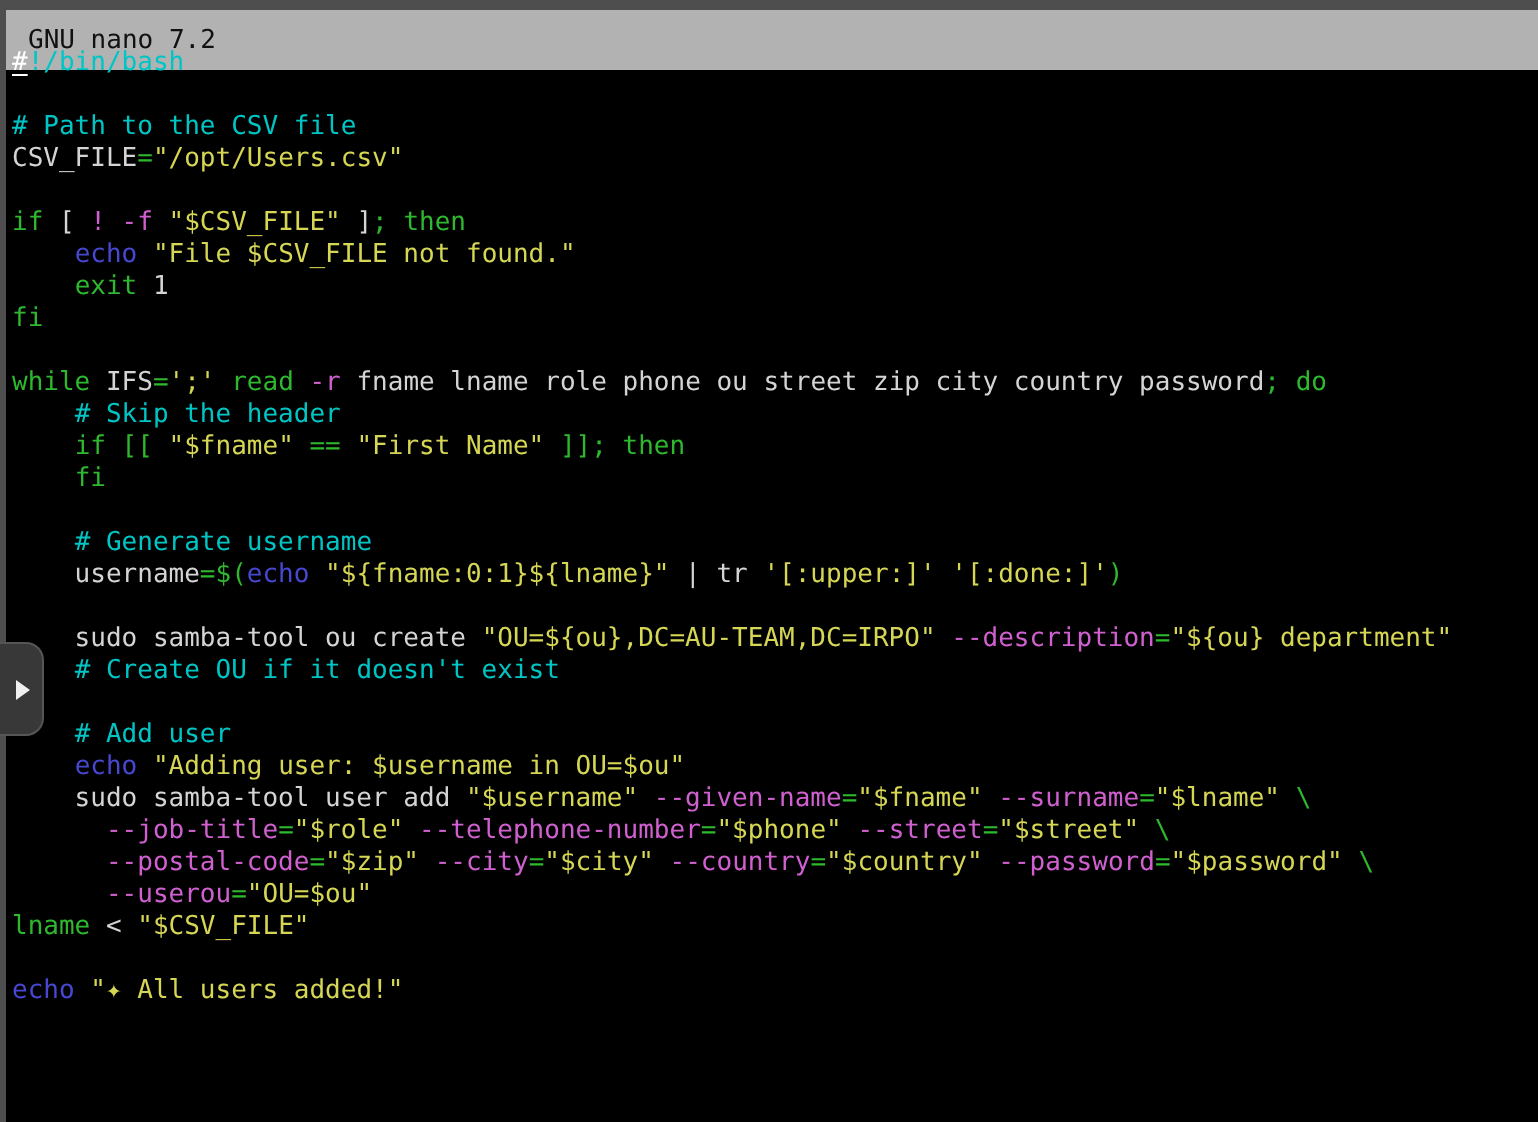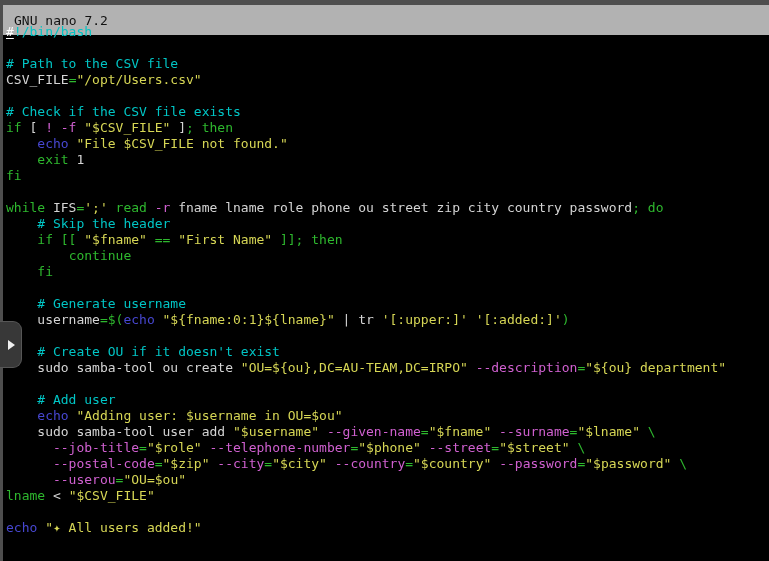--- a/index.html
+++ b/index.html
@@ -83,37 +83,35 @@
   <div class="titlebar">
     <span>GNU nano 7.2</span>
   </div>
 
   <div class="code">
       <div class="line"><span class="cursor">#</span><span class="comment">!/bin/bash</span></div>
       <div class="line"></div>
       <div class="line"><span class="comment"># Path to the CSV file</span></div>
       <div class="line"><span class="plain">CSV_FILE</span><span class="kw">=</span><span class="str">"/opt/Users.csv"</span></div>
       <div class="line"></div>
-      <div class="line"><span class="comment"># Check if the CSV file exists</span></div>
       <div class="line"><span class="kw">if</span><span class="plain"> [ </span><span class="opt">!</span><span class="plain"> </span><span class="opt">-f</span><span class="plain"> </span><span class="str">"$CSV_FILE"</span><span class="plain"> ]</span><span class="kw">;</span><span class="plain"> </span><span class="kw">then</span></div>
       <div class="line"><span class="plain">    </span><span class="cmd">echo</span><span class="plain"> </span><span class="str">"File $CSV_FILE not found."</span></div>
       <div class="line"><span class="plain">    </span><span class="kw">exit</span><span class="plain"> 1</span></div>
       <div class="line"><span class="kw">fi</span></div>
       <div class="line"></div>
       <div class="line"><span class="kw">while</span><span class="plain"> IFS</span><span class="kw">=</span><span class="str">';'</span><span class="plain"> </span><span class="kw">read</span><span class="plain"> </span><span class="opt">-r</span><span class="plain"> fname lname role phone ou street zip city country password</span><span class="kw">;</span><span class="plain"> </span><span class="kw">do</span></div>
       <div class="line"><span class="plain">    </span><span class="comment"># Skip the header</span></div>
       <div class="line"><span class="plain">    </span><span class="kw">if</span><span class="plain"> </span><span class="kw">[[</span><span class="plain"> </span><span class="str">"$fname"</span><span class="plain"> </span><span class="kw">==</span><span class="plain"> </span><span class="str">"First Name"</span><span class="plain"> </span><span class="kw">]];</span><span class="plain"> </span><span class="kw">then</span></div>
-      <div class="line"><span class="plain">        </span><span class="kw">continue</span></div>
       <div class="line"><span class="plain">    </span><span class="kw">fi</span></div>
       <div class="line"></div>
       <div class="line"><span class="plain">    </span><span class="comment"># Generate username</span></div>
-      <div class="line"><span class="plain">    username</span><span class="kw">=$(</span><span class="cmd">echo</span><span class="plain"> </span><span class="str">"${fname:0:1}${lname}"</span><span class="plain"> | tr </span><span class="str">'[:upper:]'</span><span class="plain"> </span><span class="str">'[:added:]'</span><span class="kw">)</span></div>
+      <div class="line"><span class="plain">    username</span><span class="kw">=$(</span><span class="cmd">echo</span><span class="plain"> </span><span class="str">"${fname:0:1}${lname}"</span><span class="plain"> | tr </span><span class="str">'[:upper:]'</span><span class="plain"> </span><span class="str">'[:done:]'</span><span class="kw">)</span></div>
       <div class="line"></div>
+      <div class="line"><span class="plain">    sudo samba-tool ou create </span><span class="str">"OU=${ou},DC=AU-TEAM,DC=IRPO"</span><span class="plain"> </span><span class="opt">--description</span><span class="kw">=</span><span class="str">"${ou} department"</span></div>
       <div class="line"><span class="plain">    </span><span class="comment"># Create OU if it doesn't exist</span></div>
-      <div class="line"><span class="plain">    sudo samba-tool ou create </span><span class="str">"OU=${ou},DC=AU-TEAM,DC=IRPO"</span><span class="plain"> </span><span class="opt">--description</span><span class="kw">=</span><span class="str">"${ou} department"</span></div>
       <div class="line"></div>
       <div class="line"><span class="plain">    </span><span class="comment"># Add user</span></div>
       <div class="line"><span class="plain">    </span><span class="cmd">echo</span><span class="plain"> </span><span class="str">"Adding user: $username in OU=$ou"</span></div>
       <div class="line"><span class="plain">    sudo samba-tool user add </span><span class="str">"$username"</span><span class="plain"> </span><span class="opt">--given-name</span><span class="kw">=</span><span class="str">"$fname"</span><span class="plain"> </span><span class="opt">--surname</span><span class="kw">=</span><span class="str">"$lname"</span><span class="plain"> </span><span class="kw">\</span></div>
       <div class="line"><span class="plain">      </span><span class="opt">--job-title</span><span class="kw">=</span><span class="str">"$role"</span><span class="plain"> </span><span class="opt">--telephone-number</span><span class="kw">=</span><span class="str">"$phone"</span><span class="plain"> </span><span class="opt">--street</span><span class="kw">=</span><span class="str">"$street"</span><span class="plain"> </span><span class="kw">\</span></div>
       <div class="line"><span class="plain">      </span><span class="opt">--postal-code</span><span class="kw">=</span><span class="str">"$zip"</span><span class="plain"> </span><span class="opt">--city</span><span class="kw">=</span><span class="str">"$city"</span><span class="plain"> </span><span class="opt">--country</span><span class="kw">=</span><span class="str">"$country"</span><span class="plain"> </span><span class="opt">--password</span><span class="kw">=</span><span class="str">"$password"</span><span class="plain"> </span><span class="kw">\</span></div>
       <div class="line"><span class="plain">      </span><span class="opt">--userou</span><span class="kw">=</span><span class="str">"OU=$ou"</span></div>
       <div class="line"><span class="kw">lname</span><span class="plain"> &lt; </span><span class="str">"$CSV_FILE"</span></div>
       <div class="line"></div>
       <div class="line"><span class="cmd">echo</span><span class="plain"> </span><span class="str">"✦ All users added!"</span></div>

